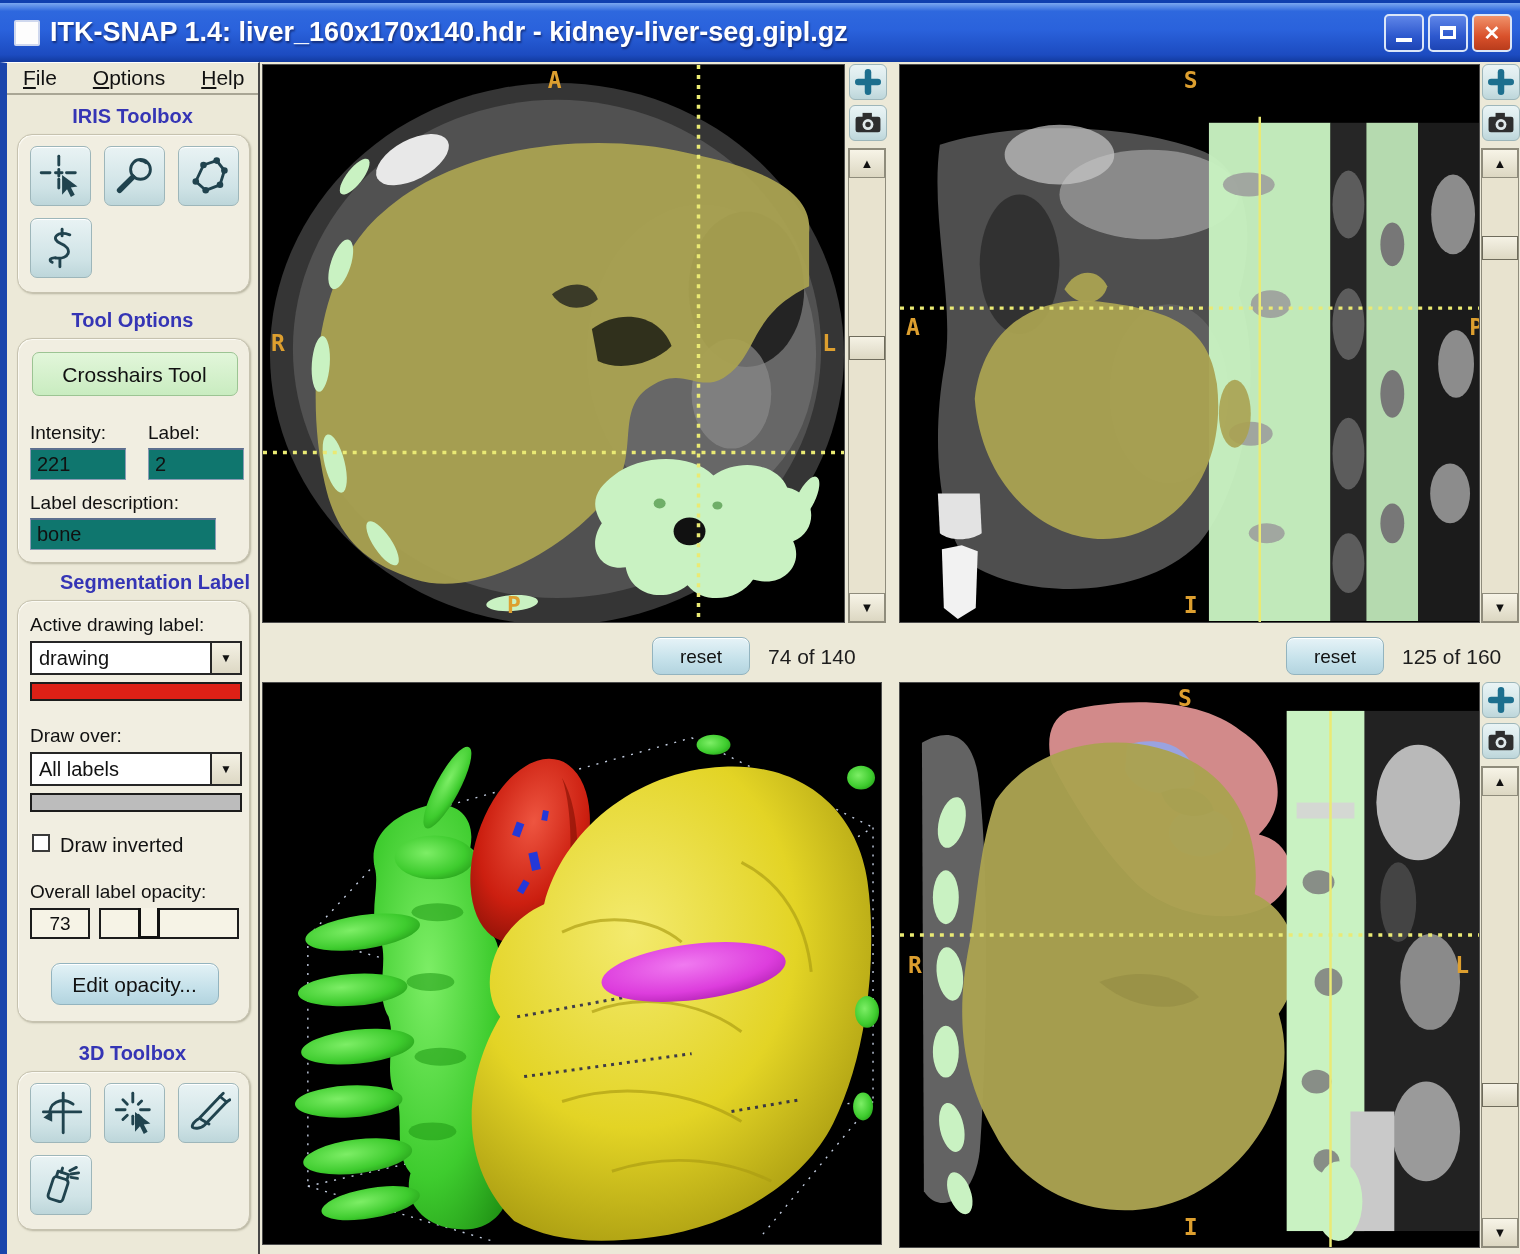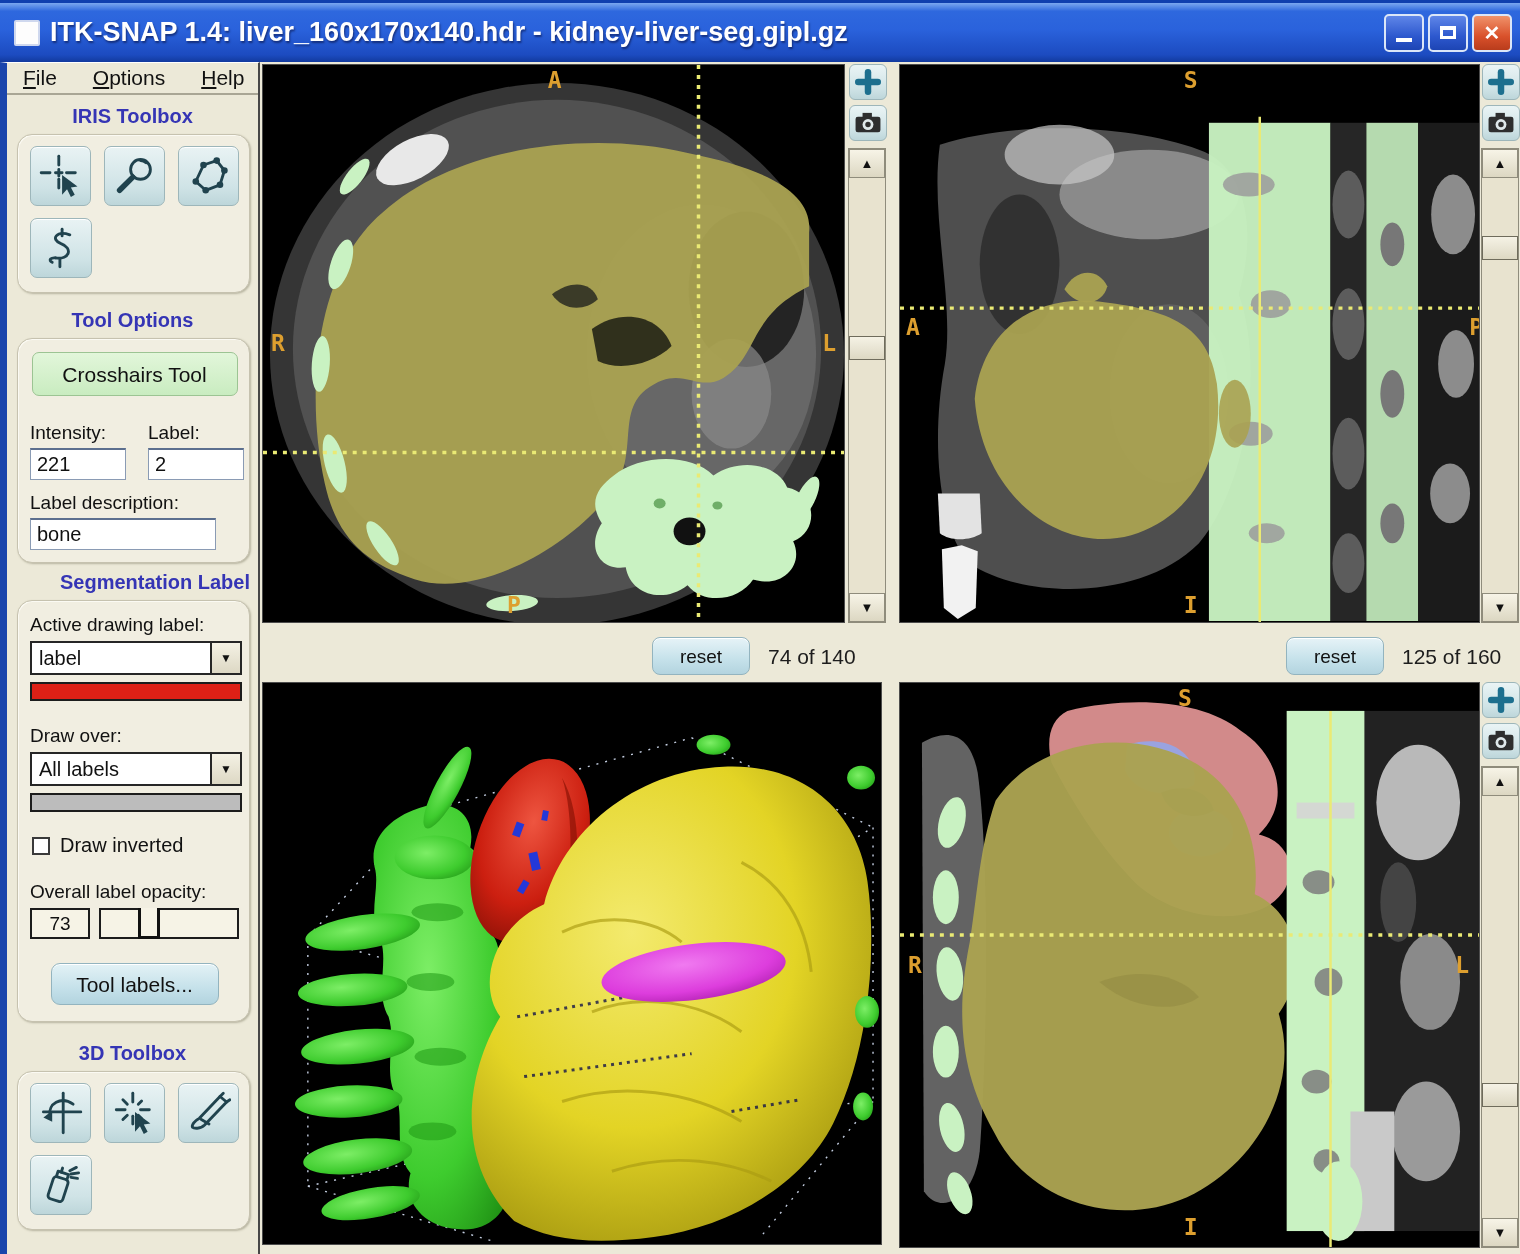--- a/index.html
+++ b/index.html
@@ -60,37 +60,37 @@
     display:block;width:206px;height:44px;margin:2px auto 26px auto;
     background:linear-gradient(180deg,#e2f6da,var(--active-tool-green,#c9ecc0));
     border:1px solid #9cc493;border-radius:7px;
     font-size:21px;color:#111;text-align:center;line-height:42px;cursor:pointer;
     font-family:"Liberation Sans",sans-serif;
   }
   .field-label{font-size:19px;color:#111;margin-bottom:4px;}
   .fields-row{display:flex;gap:22px;margin-bottom:12px;}
   .text-input{
     font-family:"Liberation Sans",sans-serif;font-size:20px;color:#111;
-    background:#ffffff;border:1px solid #8a9bb4;border-top:2px solid #5c6f8e;
+    background:#0f766e;border:1px solid #8a9bb4;border-top:2px solid #5c6f8e;
     height:32px;padding:0 6px;width:96px;
   }
   .text-input.wide{width:186px;}
   .dropdown{
     width:212px;height:34px;background:#fff;border:2px solid #262626;
     display:flex;align-items:center;cursor:pointer;
   }
   .dropdown .dd-text{flex:1;font-size:20px;color:#111;padding-left:7px;}
   .dropdown .dd-arrow{
     width:30px;height:100%;border-left:2px solid #262626;
     background:linear-gradient(180deg,#f4f1e4,#ddd8c4);
     display:flex;align-items:center;justify-content:center;font-size:12px;color:#111;
   }
   .color-bar{width:212px;height:19px;border:2px solid #1c1c1c;margin-top:7px;}
   .seg-caption{font-size:19px;color:#111;margin:2px 0 5px 0;}
-  .checkbox-row{display:flex;align-items:center;gap:10px;margin:22px 0 4px 2px;cursor:pointer;}
+  .checkbox-row{display:flex;gap:10px;margin:22px 0 4px 2px;cursor:pointer;}
   .checkbox{width:18px;height:18px;background:#fff;border:2px solid #3a3a3a;}
   .check-label{font-size:20px;color:#111;}
   .opacity-row{display:flex;gap:9px;margin-top:4px;}
   .opacity-val{
     width:62px;height:31px;border:2px solid #1c1c1c;background:#f6f3e6;
     font-size:19px;color:#111;text-align:center;line-height:27px;
   }
   .opacity-slider{position:relative;width:144px;height:31px;border:2px solid #1c1c1c;background:#f6f3e6;cursor:pointer;}
   .opacity-handle{
     position:absolute;left:27%;top:-2px;width:22px;height:31px;
@@ -233,21 +233,21 @@
         </div>
       </div>
       <div class="field-label">Label description:</div>
       <input class="text-input wide" value="bone" style="">
     </div>
 
     <div class="side-heading" style="margin-top:8px;padding-left:45px;">Segmentation Label</div>
     <div class="groupbox">
       <div class="seg-caption">Active drawing label:</div>
       <div class="dropdown">
-        <span class="dd-text">label</span>
+        <span class="dd-text">drawing</span>
         <span class="dd-arrow">▼</span>
       </div>
       <div class="color-bar" style="background:var(--active-label-red);"></div>
 
       <div class="seg-caption" style="margin-top:24px;">Draw over:</div>
       <div class="dropdown">
         <span class="dd-text">All labels</span>
         <span class="dd-arrow">▼</span>
       </div>
       <div class="color-bar" style="background:var(--draw-over-gray);"></div>
@@ -258,21 +258,21 @@
       </div>
 
       <div class="seg-caption" style="margin-top:24px;">Overall label opacity:</div>
       <div class="opacity-row">
         <div class="opacity-val">73</div>
         <div class="opacity-slider">
           <div class="opacity-handle"></div>
         </div>
       </div>
 
-      <button class="edit-labels-btn">Tool labels...</button>
+      <button class="edit-labels-btn">Edit opacity...</button>
     </div>
 
     <div class="side-heading" style="margin-top:20px;">3D Toolbox</div>
     <div class="groupbox">
       <div class="tool-row">
         <div class="tool-btn">
           <svg viewBox="0 0 40 40">
             <g class="ico" stroke-width="2.2">
                 <line x1="22" y1="2" x2="22" y2="38"></line>
                 <line x1="4" y1="19" x2="38" y2="19"></line>

